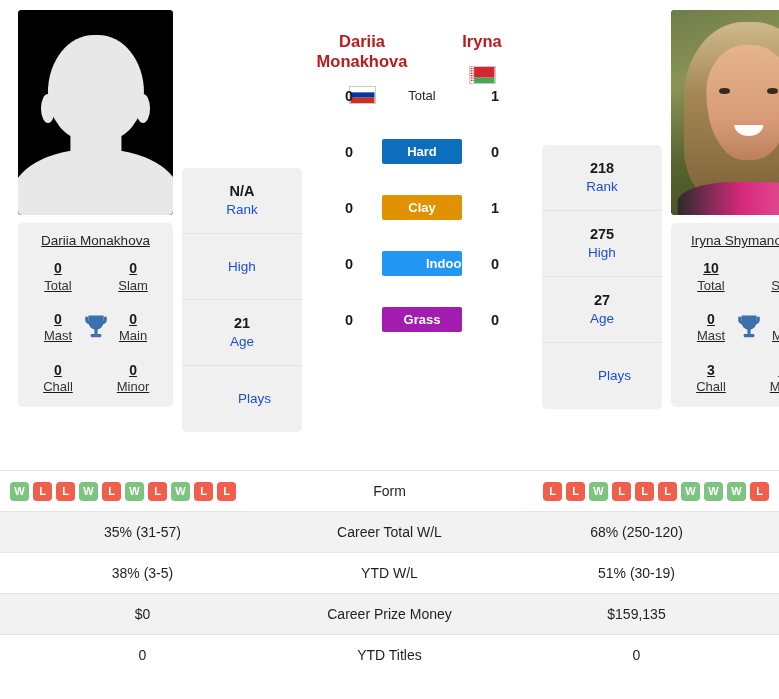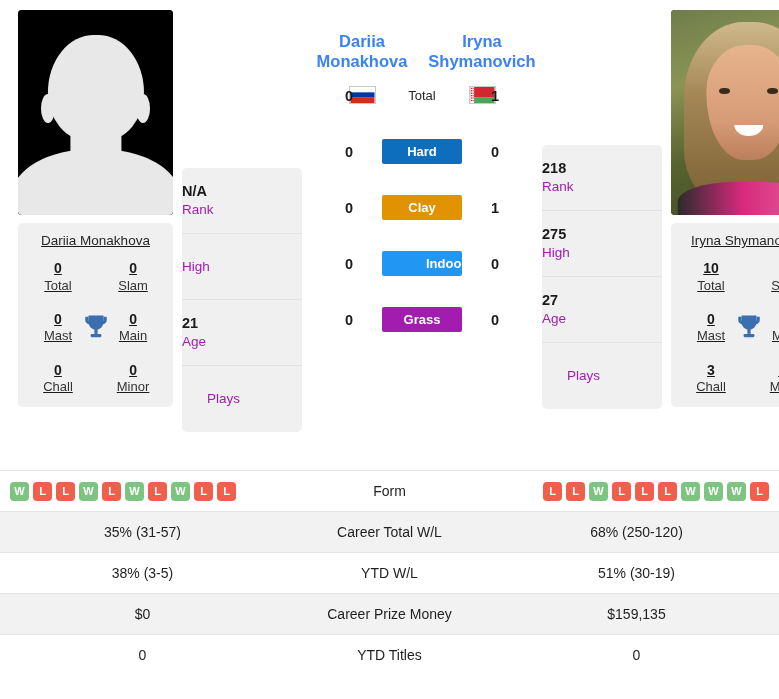--- a/index.html
+++ b/index.html
@@ -151,46 +151,47 @@
     margin-top: 158px;
     background: #f0f0f0;
     border-radius: 5px;
     overflow: hidden;
   }
   .rank-col.right { margin-top: 135px; margin-left: 0; margin-right: 9px; }
   .rank-cell {
     height: 66px;
     display: flex;
     flex-direction: column;
+    align-items: center;
     justify-content: center;
     border-bottom: 1px solid #e2e2e2;
   }
   .rank-cell:last-child { border-bottom: none; margin-left: 25px; }
   .rank-val { font-size: 14.5px; font-weight: bold; color: #1a1a1a; line-height: 1.3; }
-  .rank-lbl { font-size: 13.5px; color: #a21caf; line-height: 1.3; }
+  .rank-lbl { font-size: 13.5px; color: #1d4ed8; line-height: 1.3; }
 
   
   .center-col {
     flex: 1 1 auto;
     display: flex;
     flex-direction: column;
     align-items: center;
     padding-top: 22px;
   }
   .names-row {
     display: flex;
     width: 100%;
     justify-content: space-between;
   }
   .pname {
     width: 120px;
     text-align: center;
     font-size: 16.5px;
     font-weight: bold;
-    color: #3b82f6;
+    color: #b91c1c;
     line-height: 1.2;
   }
   .pname .flag-wrap { margin-top: 14px; display: flex; justify-content: center; }
 
   .flag {
     width: 27px; height: 18px;
     border: 1px solid #c9c9c9;
     display: block;
   }
 
@@ -349,21 +350,20 @@
           <div class="flag-wrap">
             <svg class="flag" viewBox="0 0 30 20">
               <rect width="30" height="6.67" fill="#ffffff"></rect>
               <rect y="6.67" width="30" height="6.67" fill="#0039a6"></rect>
               <rect y="13.34" width="30" height="6.66" fill="#d52b1e"></rect>
             </svg>
           </div>
         </div>
         <div class="pname">
           <div>Iryna</div>
-          <div>Shymanovich</div>
           <div class="flag-wrap">
             <svg class="flag" viewBox="0 0 30 20">
               <rect width="30" height="13.3" fill="#d22730"></rect>
               <rect y="13.3" width="30" height="6.7" fill="#4aa657"></rect>
               <rect width="4.5" height="20" fill="#ffffff"></rect>
               <g fill="#d22730">
                 <rect x="0.6" y="1" width="1.4" height="1.6"></rect>
                 <rect x="2.6" y="1" width="1.4" height="1.6"></rect>
                 <rect x="0.6" y="4" width="1.4" height="1.6"></rect>
                 <rect x="2.6" y="4" width="1.4" height="1.6"></rect>

